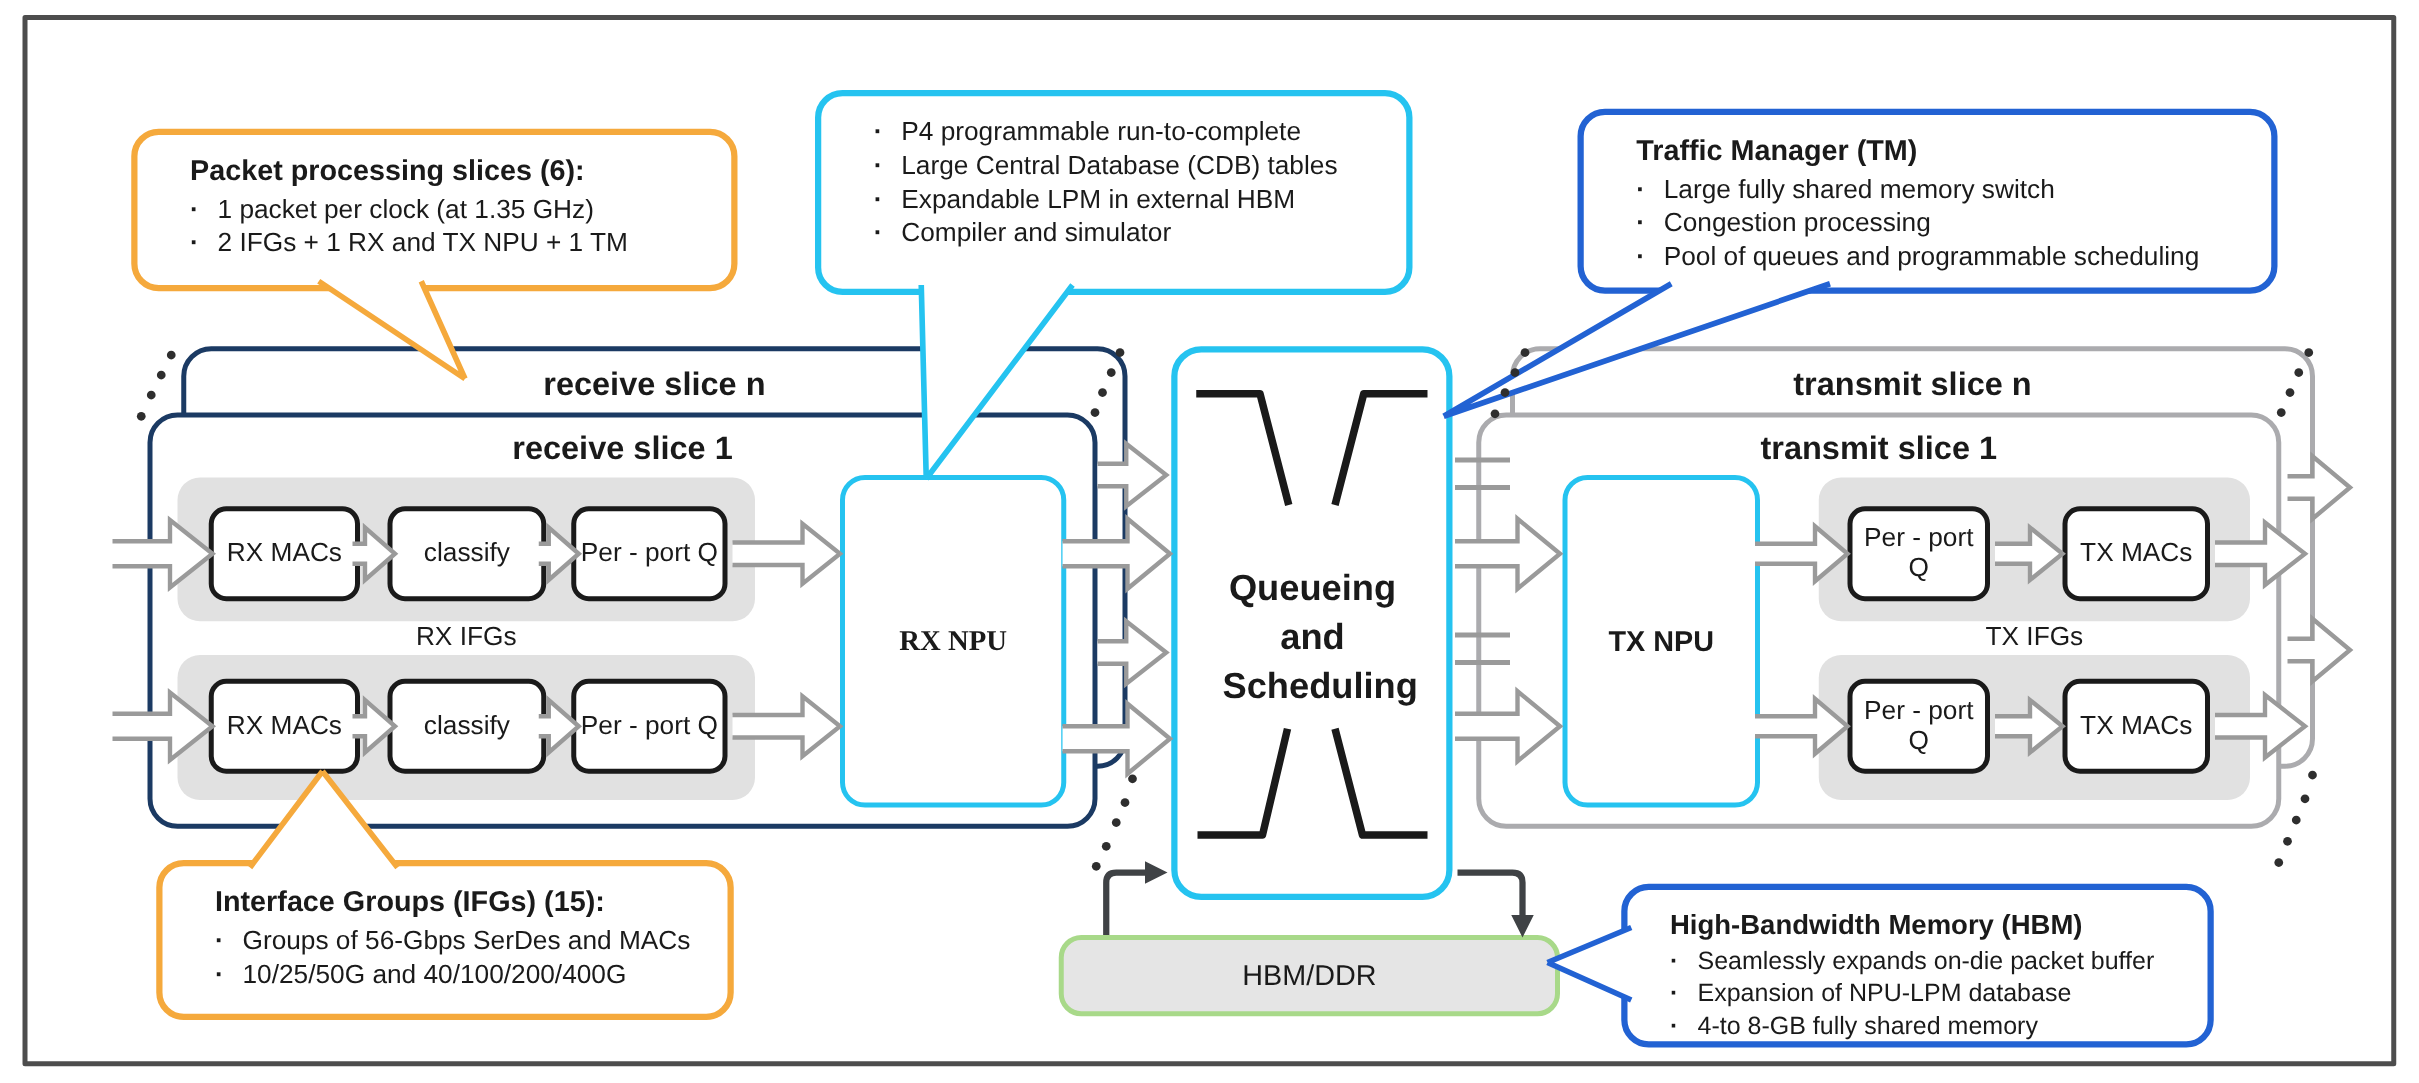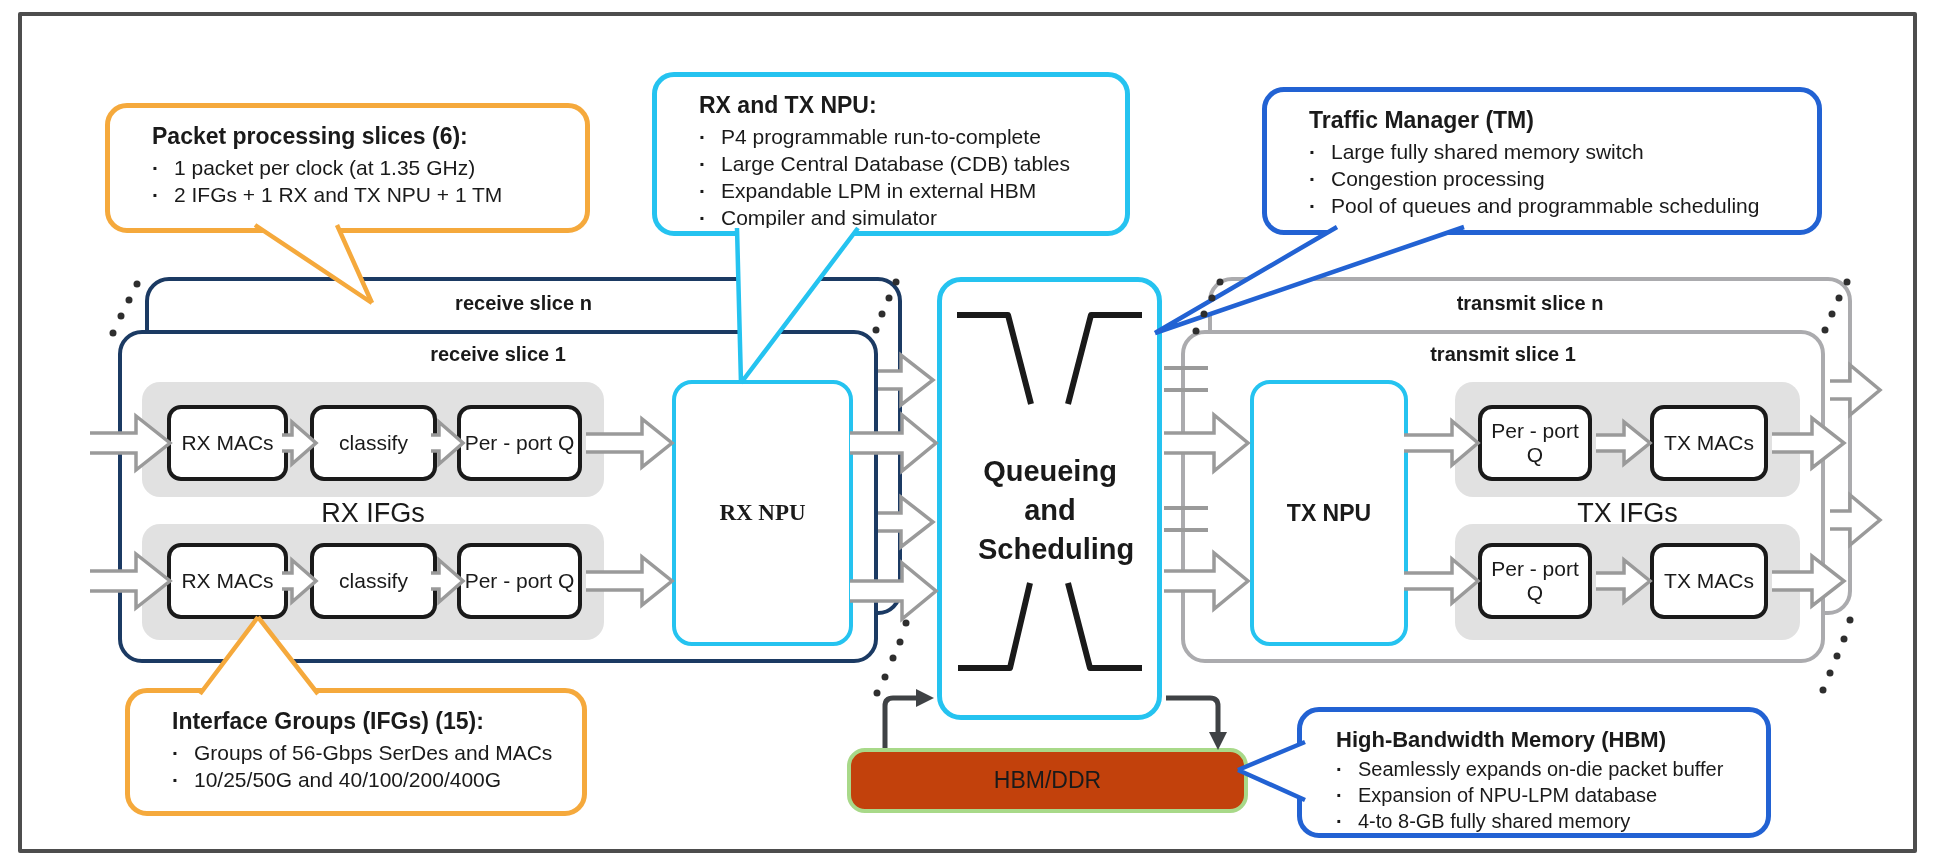--- a/index.html
+++ b/index.html
@@ -3,37 +3,37 @@
 <meta charset="utf-8">
 <style>
   html,body{margin:0;padding:0;background:#fff;font-family:"Liberation Sans",sans-serif;}
   .canvas{position:relative;width:1935px;height:866px;background:#fff;overflow:hidden;}
   .frame{position:absolute;left:18px;top:12px;width:1891px;height:833px;border:4px solid #4d4d4d;border-radius:2px;}
 
   
   .slice{position:absolute;background:#fff;border-radius:24px;}
   .slice.navy{border:4px solid #1b3a63;}
   .slice.gray{border:4px solid #ababae;}
-  .slice-label{position:absolute;left:0;right:0;text-align:center;font-size:20px;font-weight:bold;color:#1a1a1a;}
+  .slice-label{position:absolute;left:0;right:0;text-align:center;font-size:26px;font-weight:bold;color:#1a1a1a;}
 
   
   .ifg-group{position:absolute;background:#e1e1e1;border-radius:18px;}
-  .ifg-label{position:absolute;text-align:center;font-size:27px;color:#1a1a1a;}
+  .ifg-label{position:absolute;text-align:center;font-size:21px;color:#1a1a1a;}
 
   
   .pbox{position:absolute;background:#fff;border:4px solid #1a1a1a;border-radius:14px;
         display:flex;align-items:center;justify-content:center;text-align:center;
         font-size:21px;color:#1a1a1a;line-height:1.15;padding:2px;box-sizing:border-box;}
 
   
   .npu{position:absolute;background:#fff;border:4px solid #25c3f0;border-radius:20px;
        display:flex;align-items:center;justify-content:center;font-size:23px;font-weight:bold;color:#1a1a1a;}
   .queue{position:absolute;background:#fff;border:5px solid #25c3f0;border-radius:24px;box-sizing:border-box;}
   .queue-text{position:absolute;text-align:center;font-size:29px;font-weight:bold;color:#1a1a1a;line-height:1.35;}
-  .hbm{position:absolute;background:#c2410c;border:4px solid #a8d989;border-radius:18px;
+  .hbm{position:absolute;background:#e5e5e5;border:4px solid #a8d989;border-radius:18px;
        display:flex;align-items:center;justify-content:center;font-size:23px;color:#1a1a1a;}
 
   
   .callout{position:absolute;background:#fff;border-radius:22px;box-sizing:border-box;
            padding:15px 20px 10px 42px;color:#1a1a1a;}
   .callout.orange{border:5px solid #f5a93c;}
   .callout.cyan{border:5px solid #25c3f0;}
   .callout.blue{border:5px solid #2262d3;}
   .callout h3{margin:0 0 3px 0;font-size:23px;font-weight:bold;line-height:1.2;}
   .callout ul{margin:0;padding:0;list-style:none;}
@@ -101,21 +101,20 @@
           <span>1 packet per clock (at 1.35 GHz)</span>
         </li>
       <li>
           <span class="bullet">·</span>
           <span>2 IFGs + 1 RX and TX NPU + 1 TM</span>
         </li>
     </ul>
   </div>
 
   <div class="callout cyan l6" style="left:652px;top:72px;width:478px;height:164px;">
-    <h3>RX and TX NPU:</h3>
     <ul>
       <li>
           <span class="bullet">·</span>
           <span>P4 programmable run-to-complete</span>
         </li>
       <li>
           <span class="bullet">·</span>
           <span>Large Central Database (CDB) tables</span>
         </li>
       <li>

